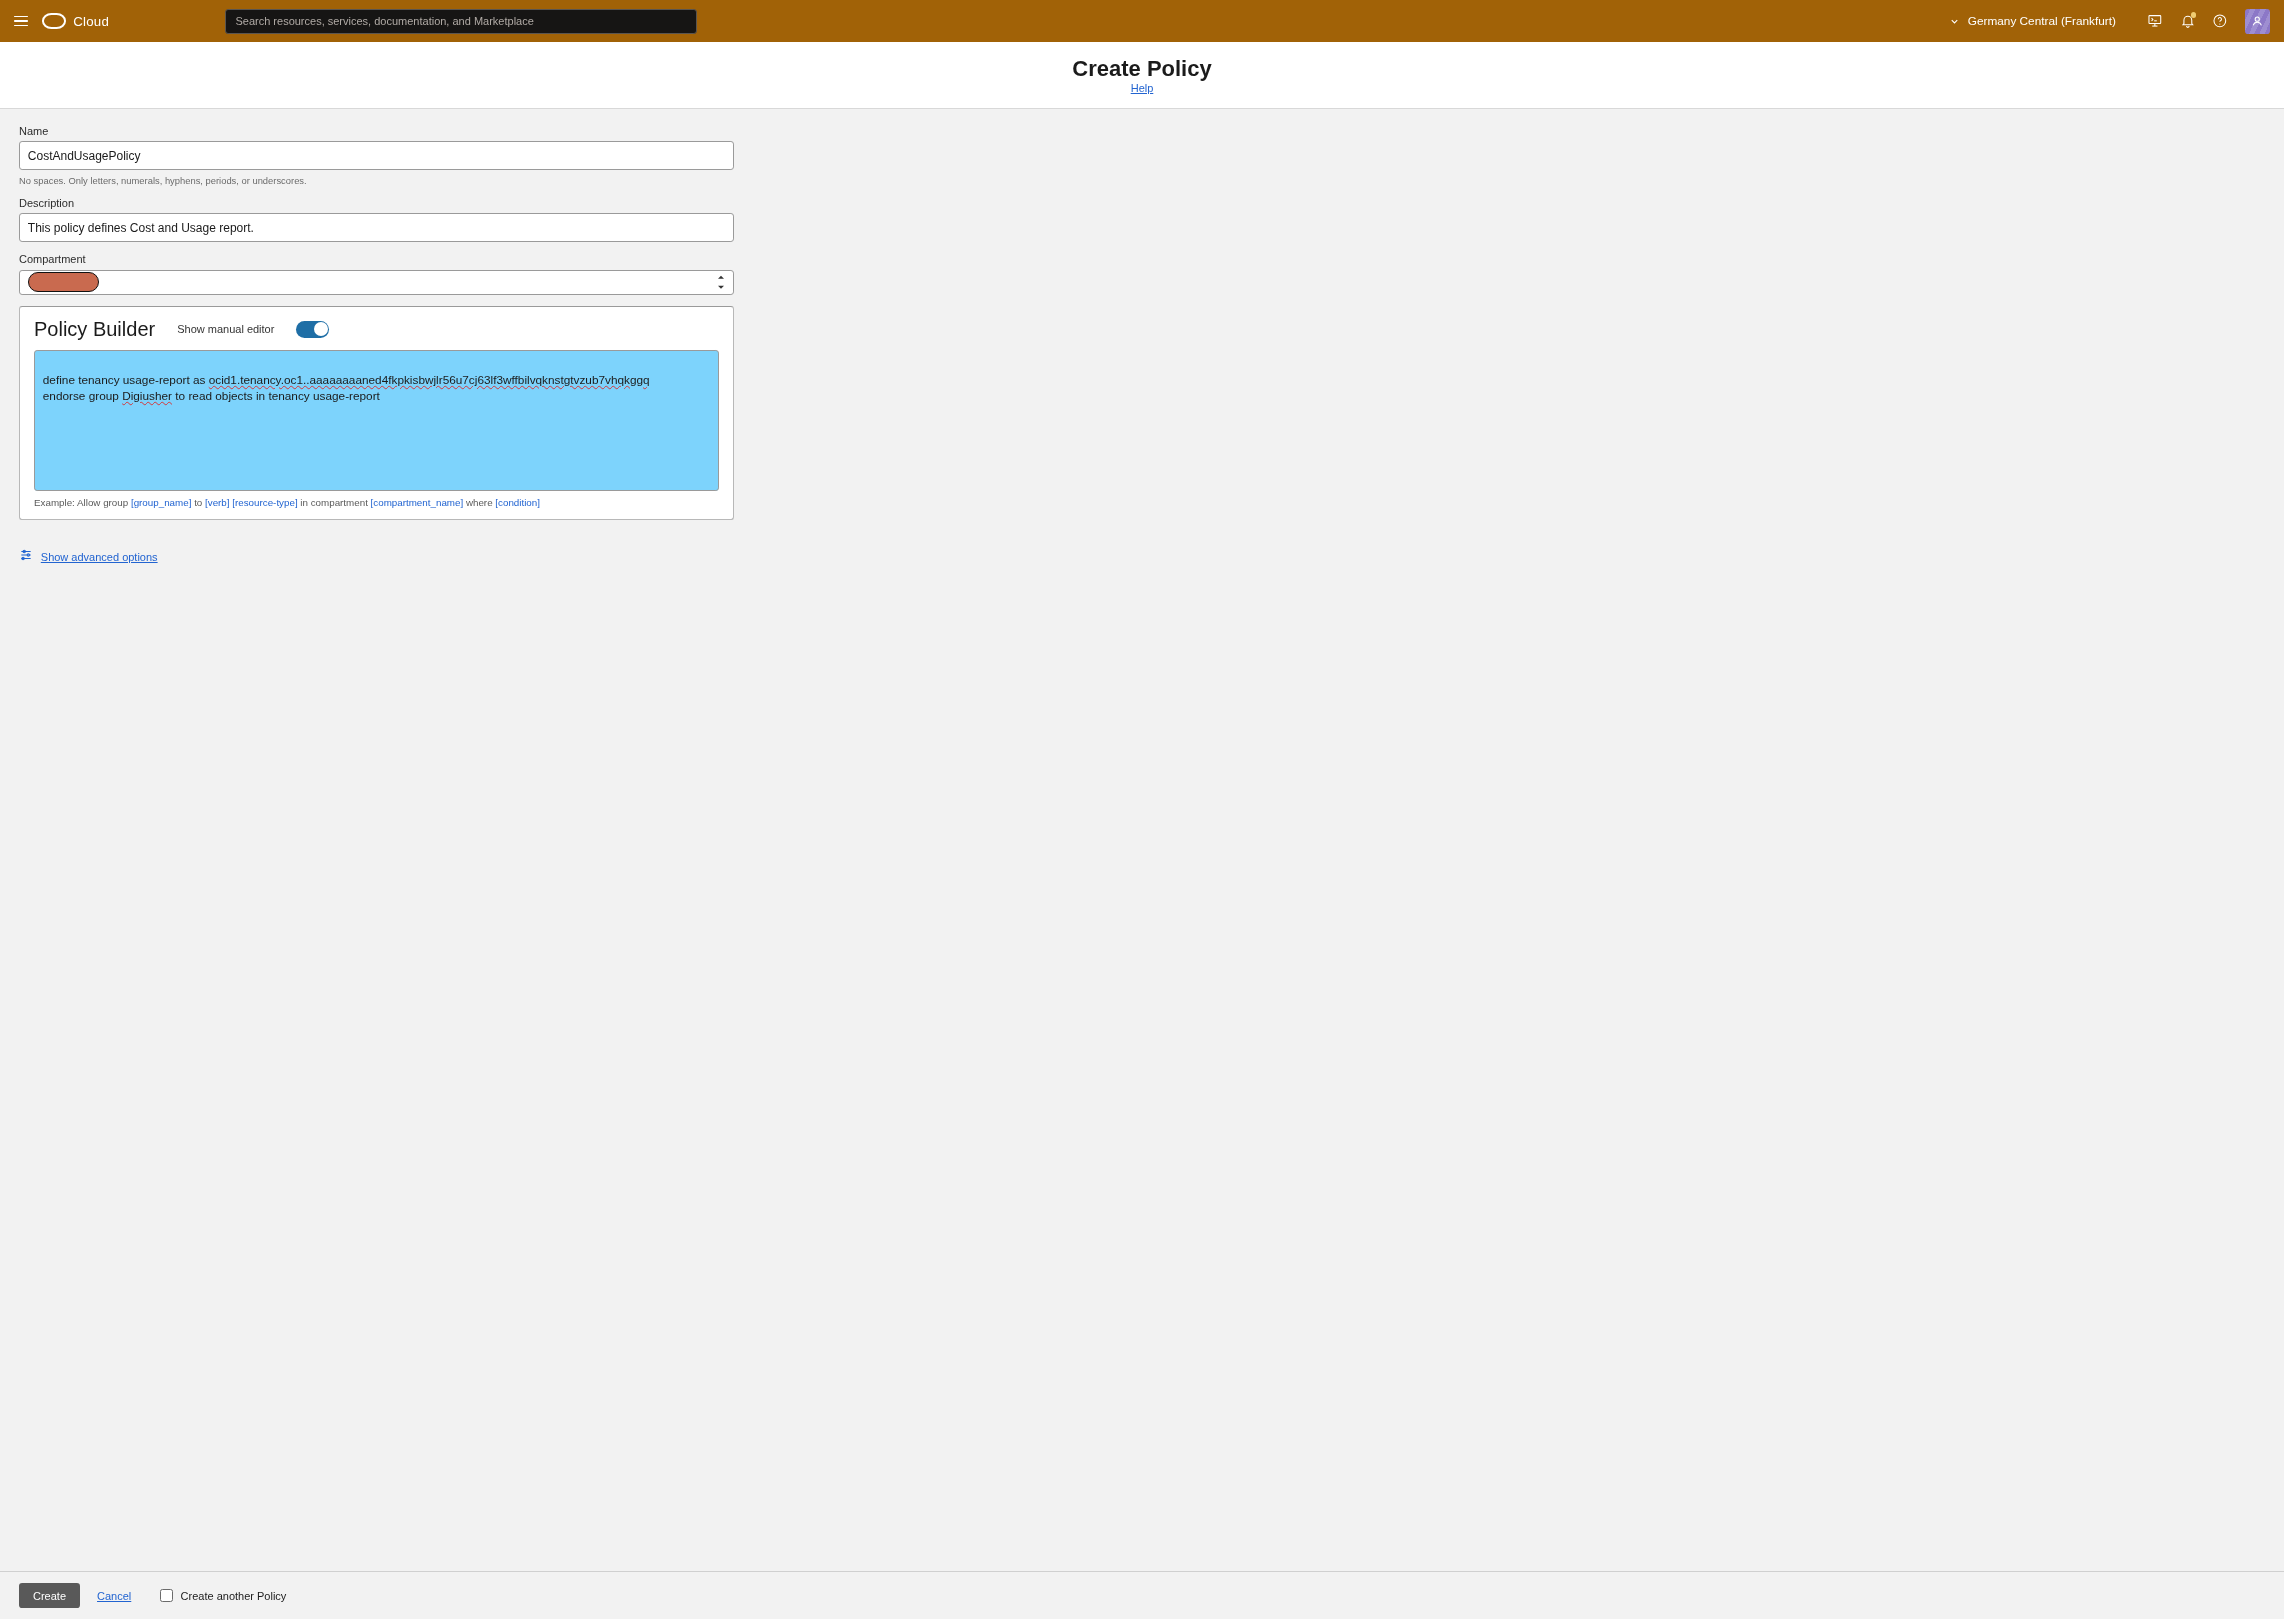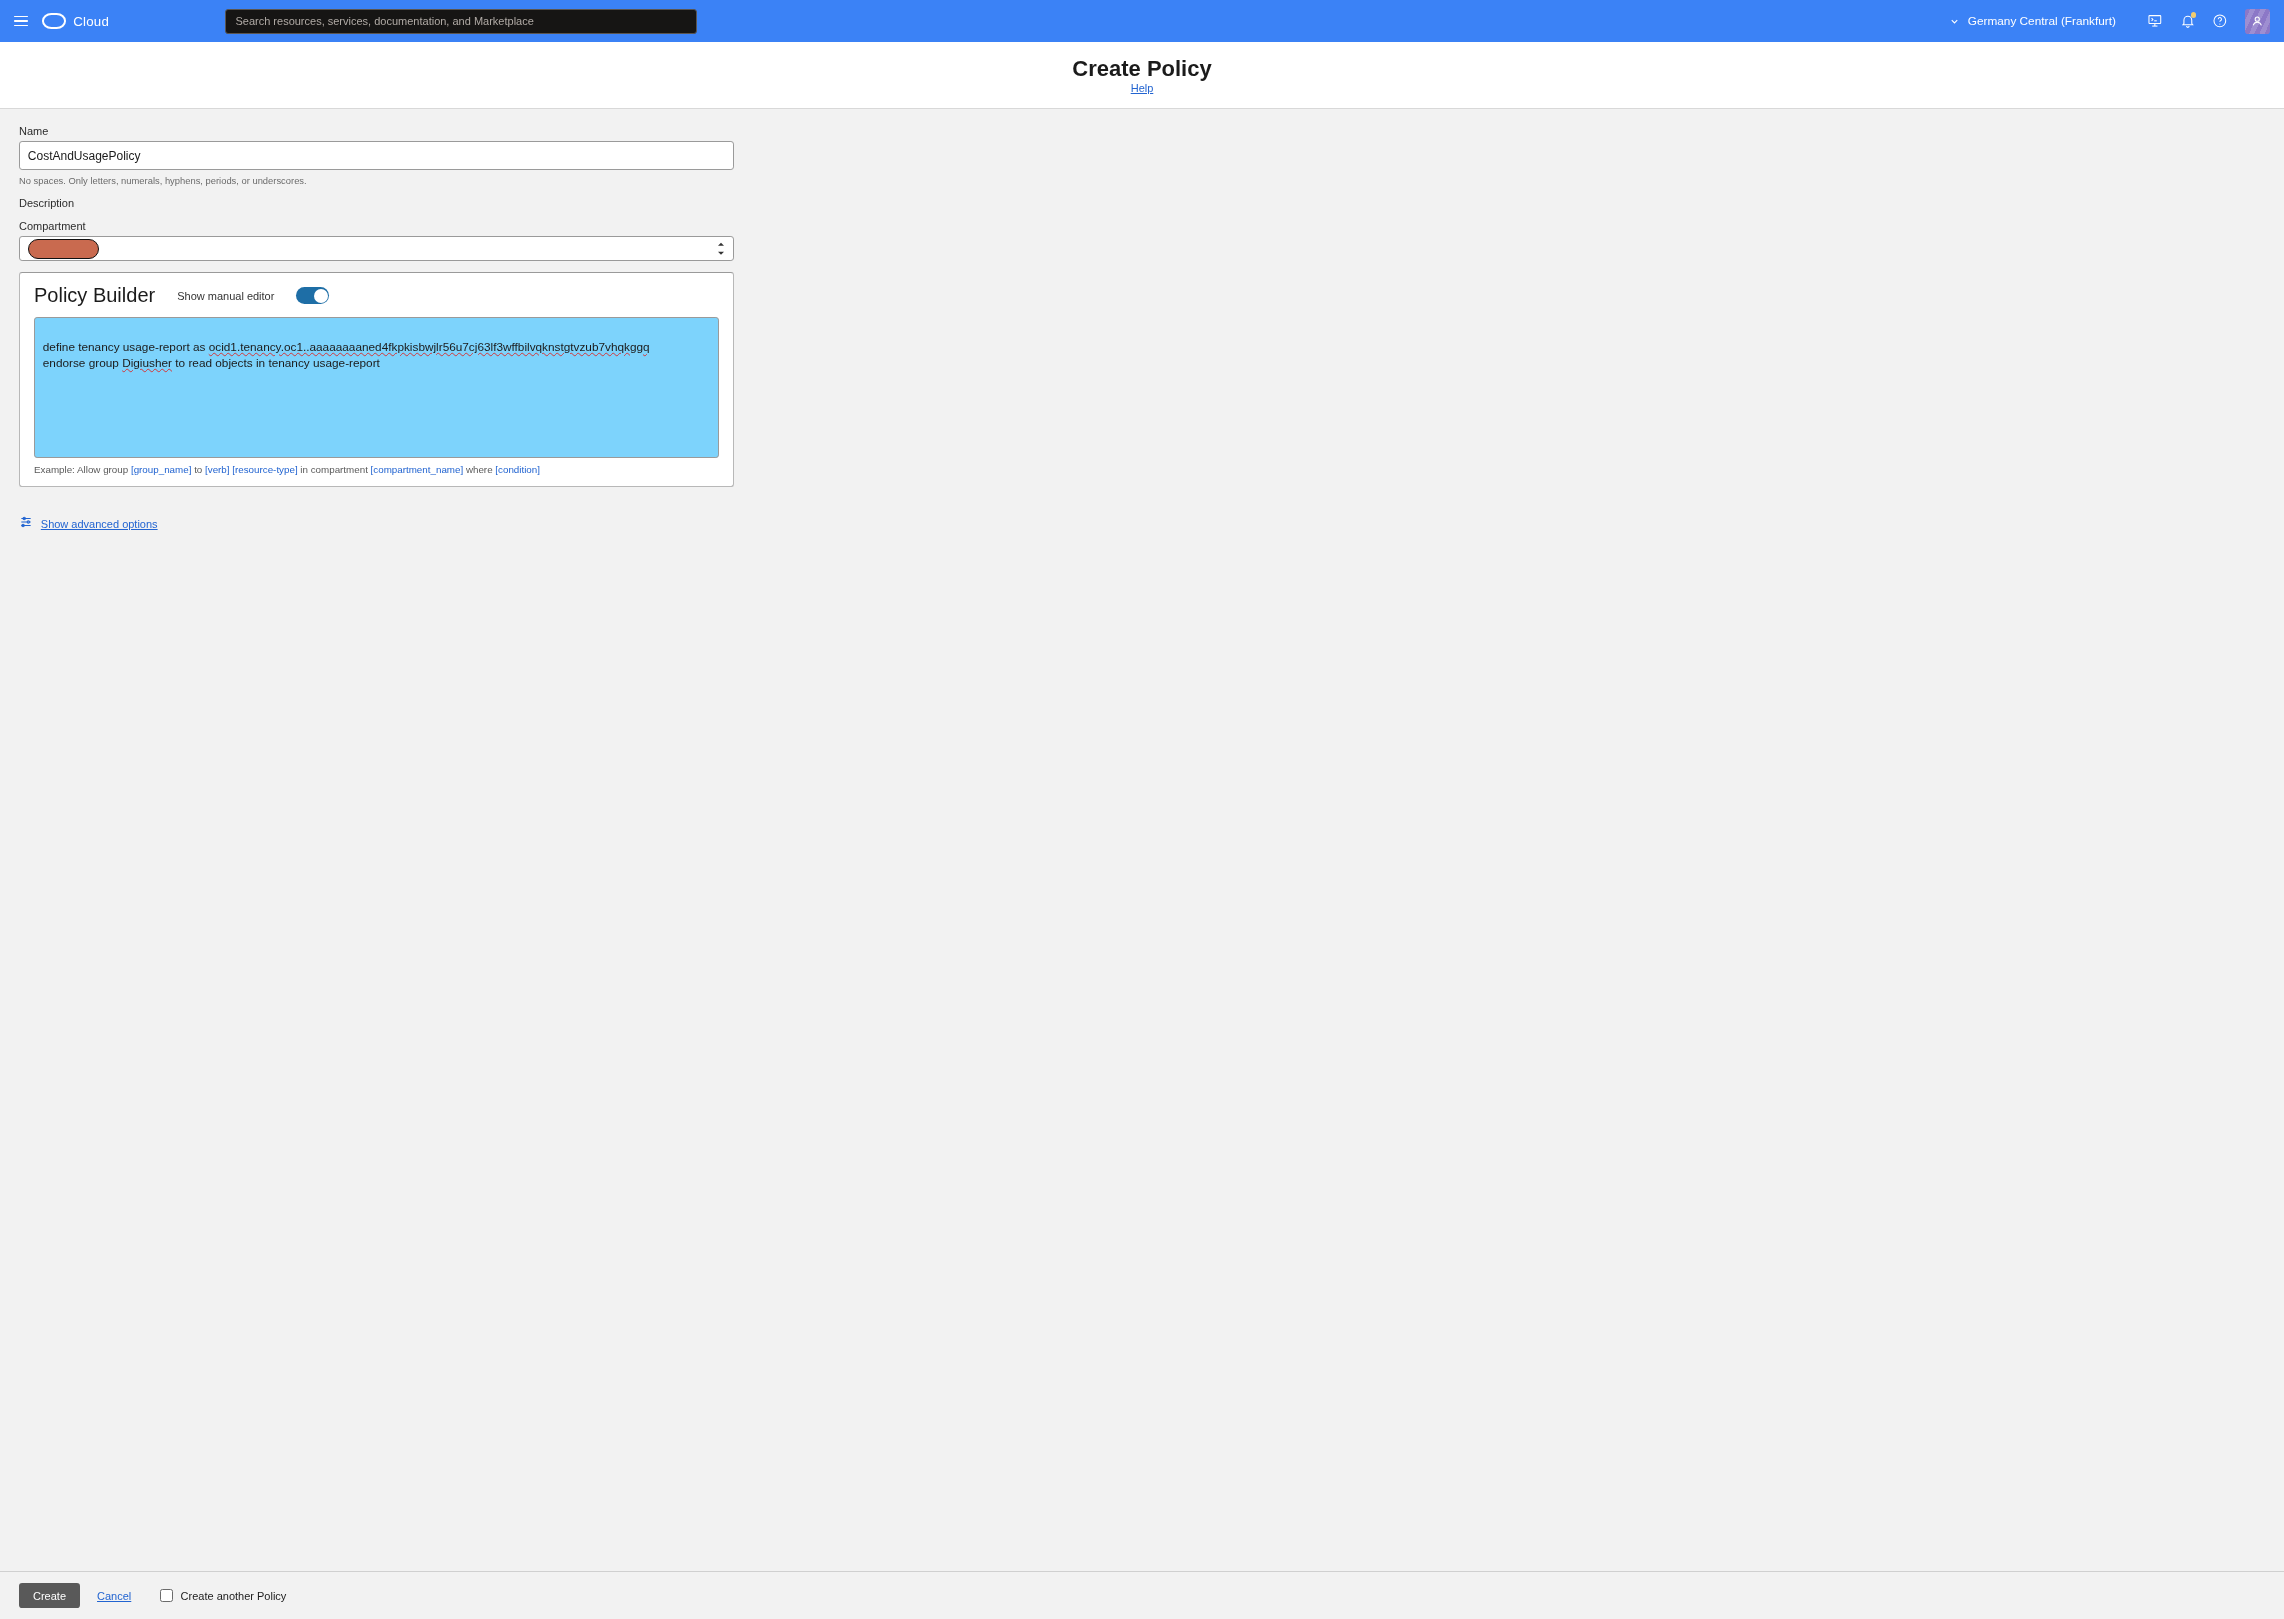--- a/index.html
+++ b/index.html
@@ -8,21 +8,21 @@
     font-family: -apple-system, BlinkMacSystemFont, "Segoe UI", Helvetica, Arial, sans-serif;
     background: #f2f2f2;
     color: #1b1b1b;
     display: flex;
     flex-direction: column;
     min-height: 100vh;
   }
 
   
   .navbar {
-    background: #3b82f6;
+    background: #a16207;
     height: 42px;
     display: flex;
     align-items: center;
     padding: 16px 14px;
     gap: 14px;
     color: #fff;
   }
   .hamburger-icon { cursor: pointer; display:flex; flex-direction:column; gap:3.1px; }
   .hamburger-icon span { display:block; width:14px; height:1.6px; background:#fff; border-radius:0.8px; }
   .logo-wrap { display:flex; align-items:center; gap:7.8px; }
@@ -232,20 +232,21 @@
   <div class="form-col">
 
     <div class="field">
       <label class="field-label">Name</label>
       <input class="text-input" type="text" value="CostAndUsagePolicy" style="">
       <div class="hint">No spaces. Only letters, numerals, hyphens, periods, or underscores.</div>
     </div>
 
     <div class="field">
       <label class="field-label">Description</label>
+      <input class="text-input" type="text" value="This policy defines Cost and Usage report." style="">
     </div>
 
     <div class="field">
       <label class="field-label">Compartment</label>
       <div class="select-wrap">
         <div class="select-input">
           <span class="compartment-pill"></span>
         </div>
         <span class="select-arrows"></span>
       </div>

